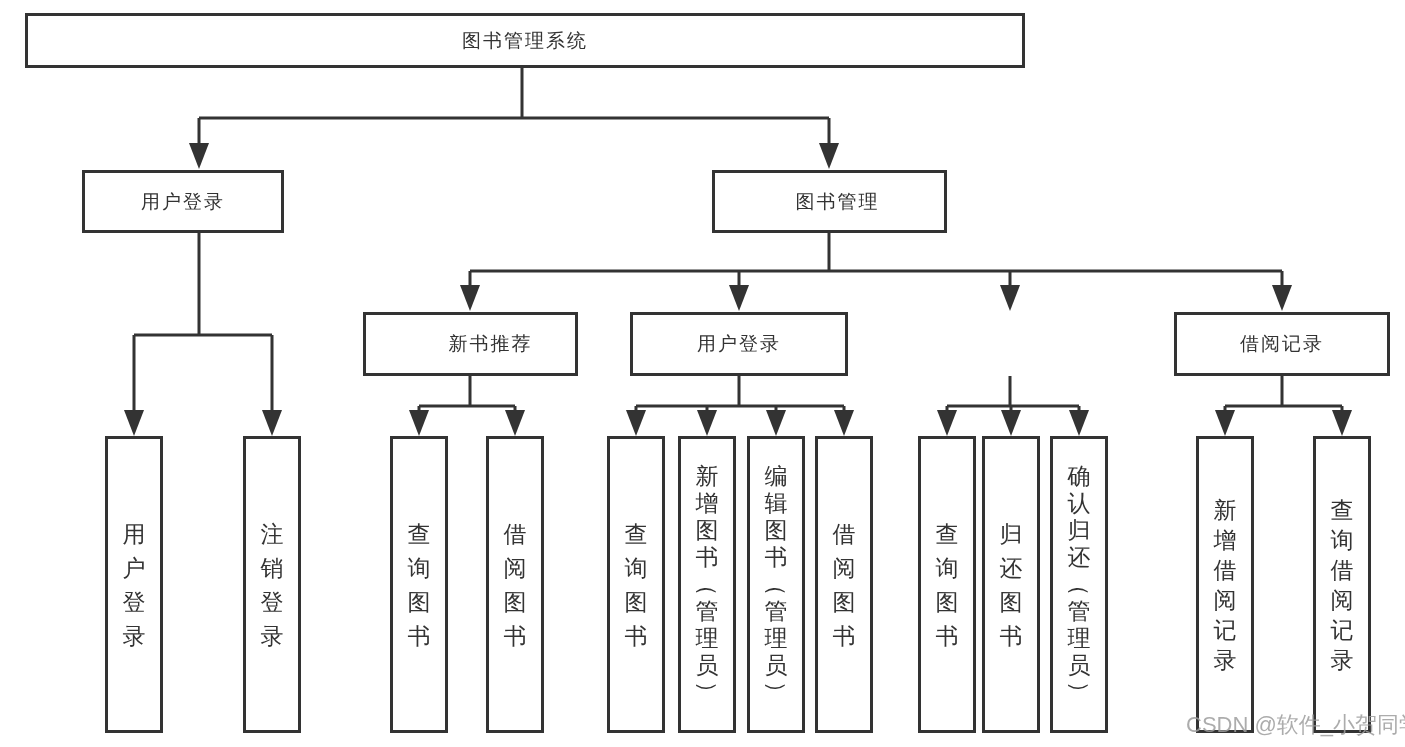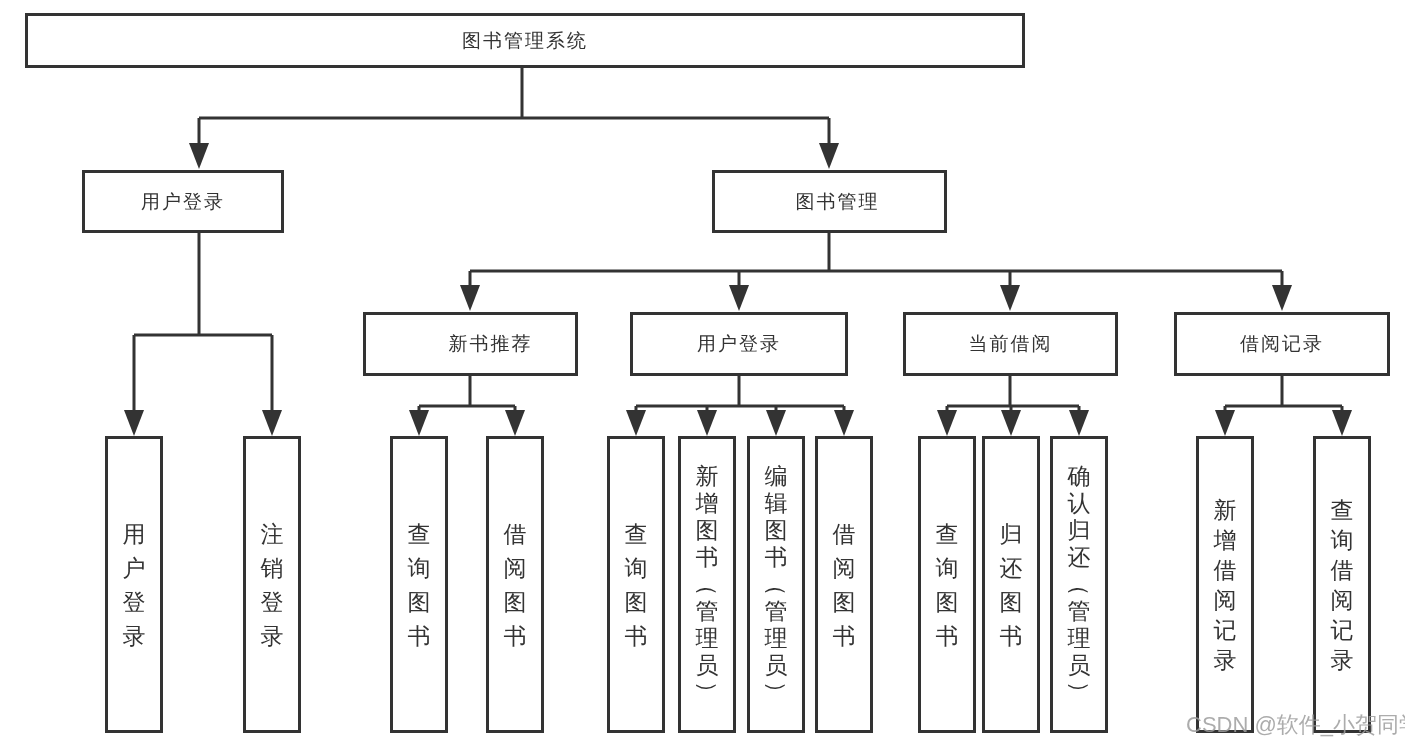--- a/index.html
+++ b/index.html
@@ -79,23 +79,20 @@
   <div class="box lvl2" style="left:712px; width:235px;padding-left:16px;">
     <span class="hlabel">图书管理</span>
   </div>
 
   <div class="box lvl3" style="left:363px; width:215px;padding-left:40px;">
     <span class="hlabel">新书推荐</span>
   </div>
   <div class="box lvl3" style="left:630px; width:218px;">
     <span class="hlabel">用户登录</span>
   </div>
-  <div class="box lvl3" style="left:903px; width:215px;">
-    <span class="hlabel">当前借阅</span>
-  </div>
   <div class="box lvl3" style="left:1174px; width:216px;">
     <span class="hlabel">借阅记录</span>
   </div>
 
   <div class="box leaf" style="left:105px;">
     <div class="vtext short">
         <span class="vchar">用</span>
         <span class="vchar">户</span>
         <span class="vchar">登</span>
         <span class="vchar">录</span>

